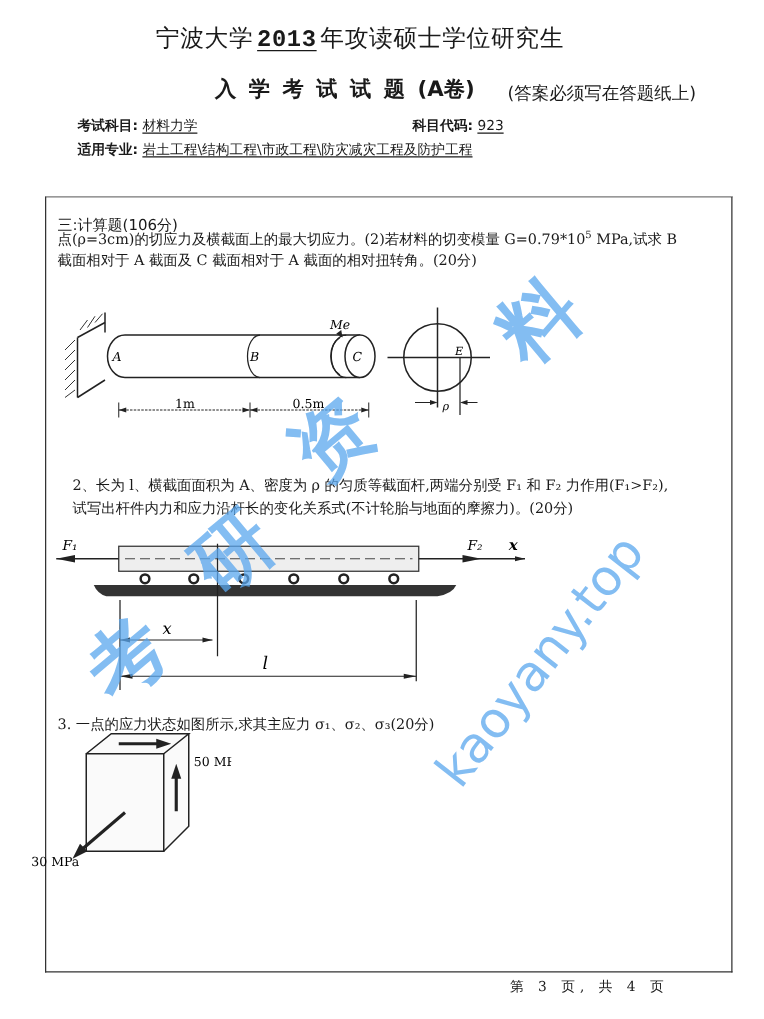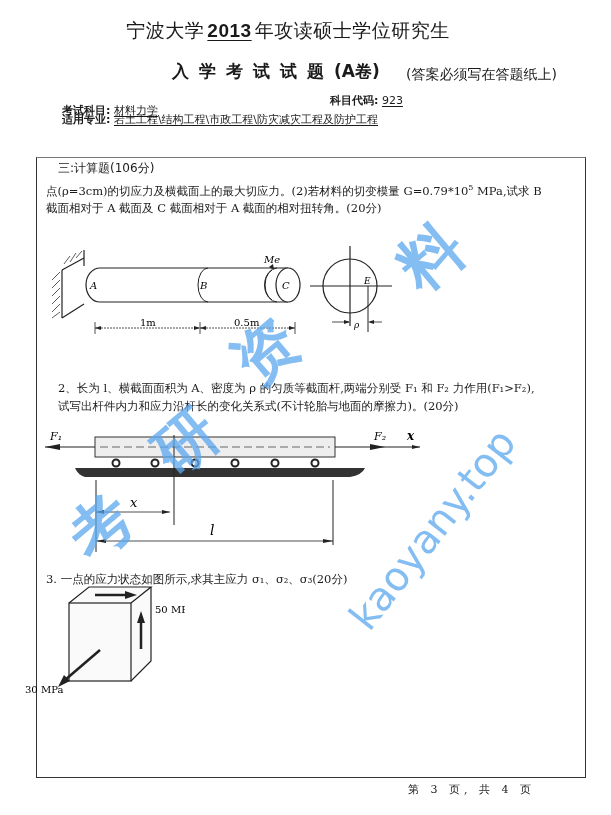--- a/index.html
+++ b/index.html
@@ -1,47 +1,47 @@
 <!DOCTYPE html>
 <html><head>
 <meta charset="utf-8">
 <style>
   html,body{margin:0;padding:0;background:#fff;}
   body{width:611px;height:815px;position:relative;overflow:hidden;font-family:"DejaVu Serif","Liberation Serif",serif;color:#1a1a1a;}
   .abs{position:absolute;}
-  .title1{left:0;width:576px;top:18px;text-align:center;font-size:19px;font-family:Liberation Sans, sans-serif;letter-spacing:0.5px;}
+  .title1{left:0;width:576px;top:18px;text-align:center;font-size:19px;font-family:Liberation Mono, monospace;letter-spacing:0.5px;}
   .title1 .yr{font-weight:bold;text-decoration:underline;text-underline-offset:3px;padding:0 3px;}
   .title2{left:172px;top:60px;font-size:17px;font-weight:bold;font-family:"DejaVu Sans","Liberation Sans",sans-serif;letter-spacing:10px;}
   .title2 .vol{letter-spacing:0;}
   .title2-note{left:406px;top:66px;font-size:14px;font-family:"DejaVu Sans","Liberation Sans",sans-serif;}
   .meta{font-size:11px;font-family:"DejaVu Sans","Liberation Sans",sans-serif;}
   .meta .k{font-weight:bold;}
   .meta .v{text-decoration:underline;text-underline-offset:2px;}
   .frame{left:36px;top:157px;width:548px;height:619px;border:1px solid #333;border-top-color:#777;}
-  .sec{left:46px;top:160px;font-size:12px;font-family:"DejaVu Sans","Liberation Sans",sans-serif;margin-left:12px;}
+  .sec{left:46px;top:172px;font-size:12px;font-family:"DejaVu Sans","Liberation Sans",sans-serif;}
   .q{left:46px;width:530px;font-size:11.5px;line-height:17.5px;font-family:"DejaVu Serif","Liberation Serif",serif;}
   sup{font-size:8px;}
   .footer{left:408px;top:782px;font-size:11px;letter-spacing:4px;font-family:"DejaVu Serif","Liberation Serif",serif;}
   .wm{position:absolute;color:#5aa7ee;opacity:0.75;pointer-events:none;}
   .wm-url{left:390px;top:480px;font-size:40px;font-family:"DejaVu Sans","Liberation Sans",sans-serif;transform:rotate(-52deg);transform-origin:left top;}
   .wm-cn{font-size:62px;font-family:"DejaVu Sans","Liberation Sans",sans-serif;font-weight:bold;}
   svg text{font-family:"DejaVu Serif","Liberation Serif",serif;}
 </style>
 </head>
 <body>
 
 <div class="abs title1">
   <span>宁波大学</span><span class="yr">2013</span><span>年攻读硕士学位研究生</span>
 </div>
 <div class="abs title2">
   <span>入学考试试题</span><span class="vol">(A卷)</span>
 </div>
 <div class="abs title2-note">(答案必须写在答题纸上)</div>
 
-<div class="abs meta" style="left:62px;top:93px;margin-top:10px;">
+<div class="abs meta" style="left:62px;top:93px;">
   <span class="k">考试科目:</span>
   <span class="v">材料力学</span>
 </div>
 <div class="abs meta" style="left:330px;top:93px;">
   <span class="k">科目代码:</span>
   <span class="v">923</span>
 </div>
 <div class="abs meta" style="left:62px;top:112px;">
   <span class="k">适用专业:</span>
   <span class="v">岩土工程\结构工程\市政工程\防灾减灾工程及防护工程</span>

